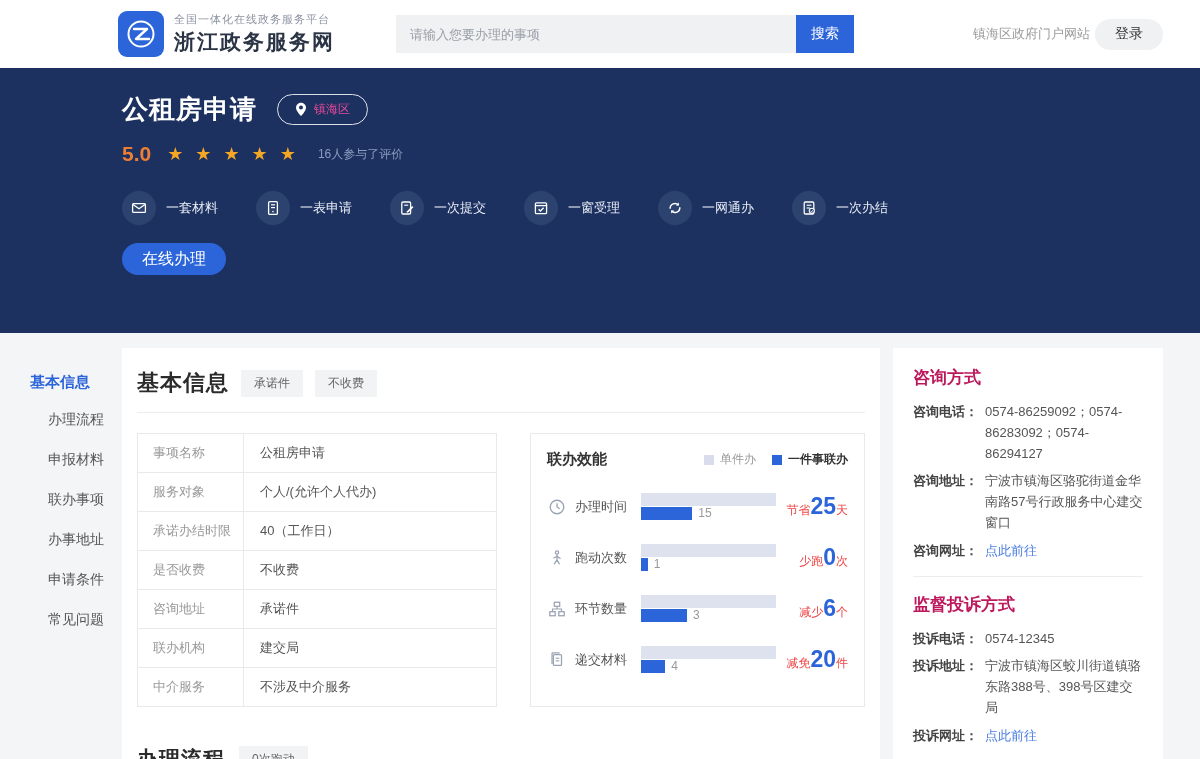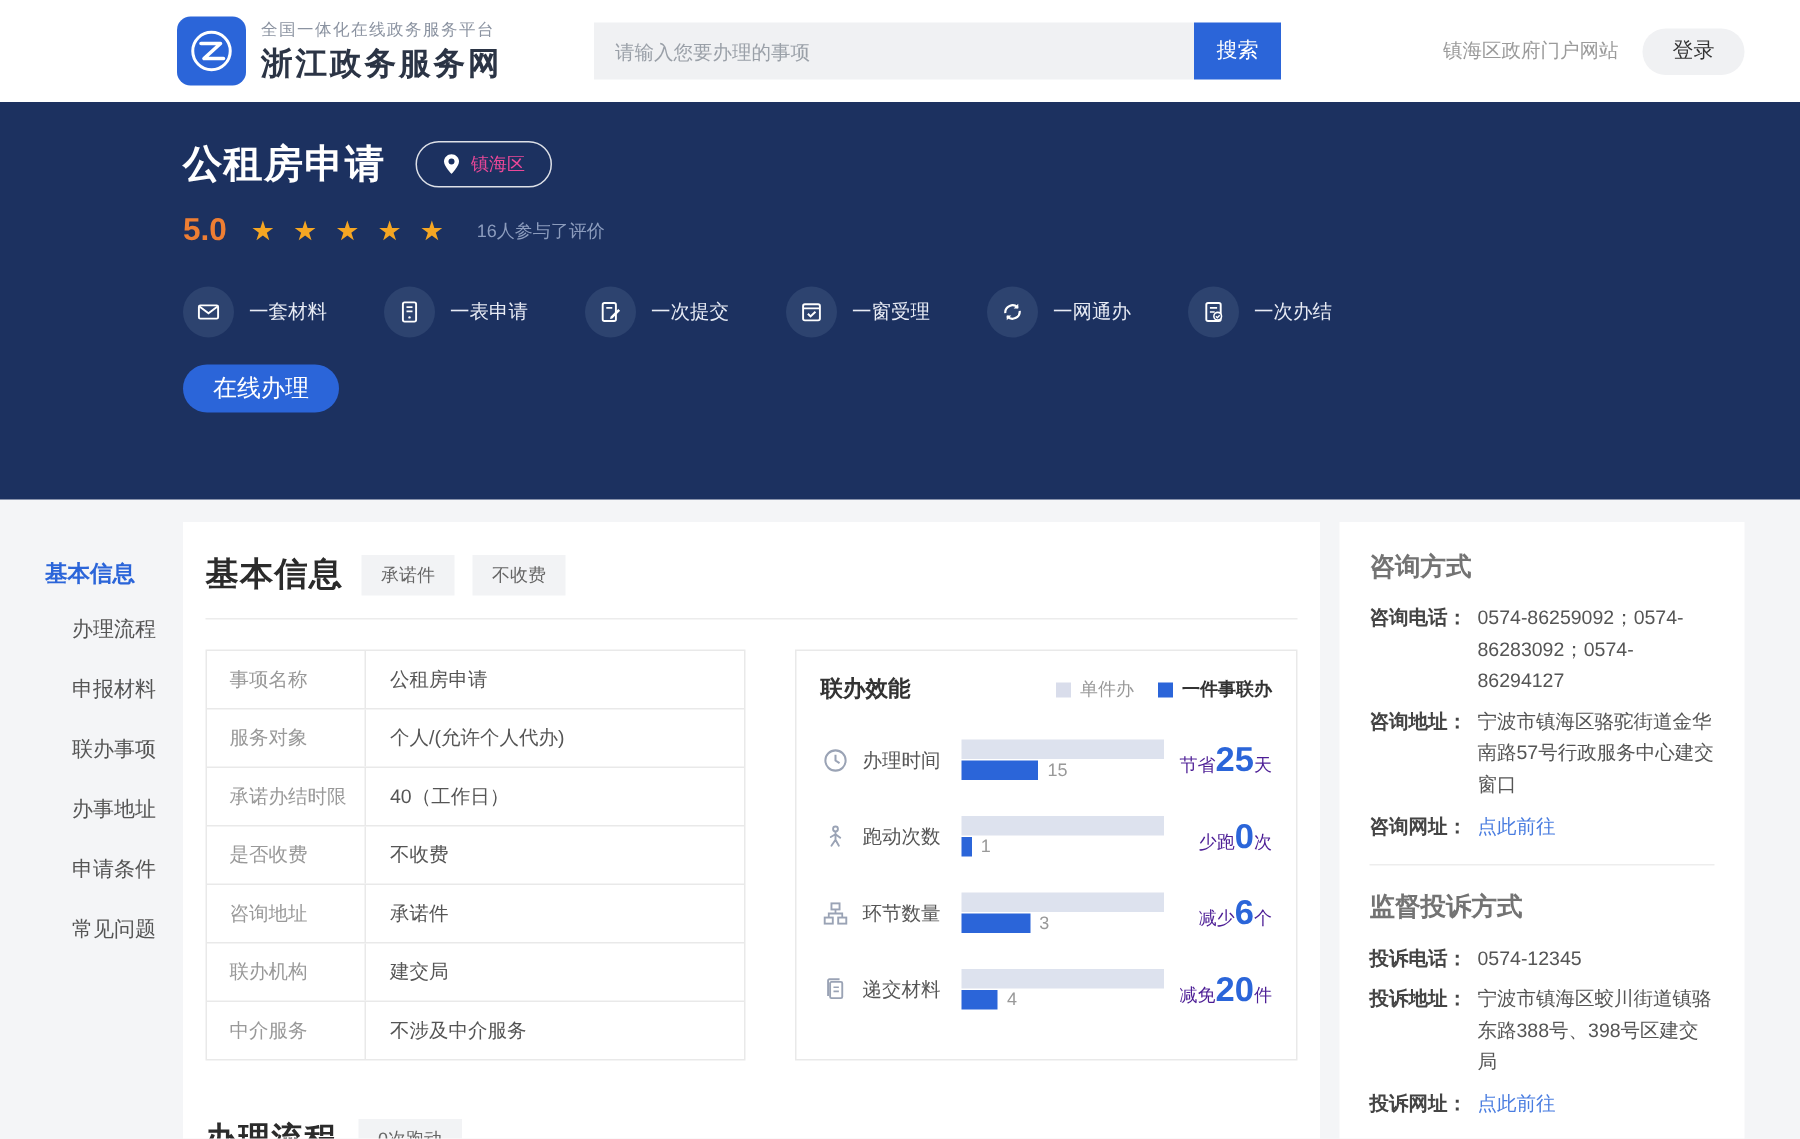--- a/index.html
+++ b/index.html
@@ -9,21 +9,21 @@
   
   .top-header { height:68px; background:#fff; display:flex; align-items:center; padding:0 37px 0 118px; }
   .logo-wrap { display:flex; align-items:center; gap:10px; }
   .logo-mark { width:46px; height:46px; background:#2b65d9; border-radius:9px; display:flex; align-items:center; justify-content:center; }
   .logo-text .platform { font-size:11px; color:#8b93a1; letter-spacing:1px; }
   .logo-text .site { font-size:21px; font-weight:bold; color:#2b3445; letter-spacing:2px; margin-top:1px; }
   .search-wrap { display:flex; margin-left:44px; }
   .search-input { width:400px; height:38px; background:#f0f1f3; border:none; outline:none; padding:0 14px; font-size:13px; color:#333;margin-left:17px; }
   .search-input::placeholder { color:#9aa0a8; }
   .search-btn { width:58px; height:38px; background:#2b65d9; color:#fff; border:none; font-size:14px; cursor:pointer; }
-  .header-right { margin-left:auto; display:flex; align-items:center; gap:16px; }
+  .header-right { margin-left:auto; display:flex; align-items:center; gap:5px; }
   .portal-link { font-size:13px; color:#9b9b9b; }
   .login-btn { background:#f0f1f3; border:none; border-radius:16px; height:31px; padding:0 20px; font-size:14px; color:#333; cursor:pointer; }
 
   
   .hero { height:265px; background:#1c3160; padding:24px 0 0 122px; }
   .hero-title-row { display:flex; align-items:center; gap:20px; }
   .hero-title { color:#fff; font-size:26px; font-weight:bold; letter-spacing:1px; }
   .loc-badge { display:flex; align-items:center; gap:7px; border:1px solid rgba(255,255,255,.85); border-radius:16px; padding:6px 17px; color:#ec4899; font-size:12px; cursor:pointer; }
   .rating-row { display:flex; align-items:center; margin-top:15px; }
   .rating-score { color:#ee7e33; font-size:21px; font-weight:bold; }
@@ -66,28 +66,28 @@
 
   .chart-row { display:flex; align-items:center; margin-top:24px; }
   .chart-row-icon { width:20px; display:flex; justify-content:center; flex-shrink:0; }
   .chart-row-label { font-size:13px; color:#555; margin-left:8px; width:62px; flex-shrink:0; }
   .bars { width:135px; margin-left:4px; }
   .bar-gray { height:13px; background:#dde2ee; width:100%; }
   .bar-blue-row { display:flex; align-items:center; }
   .bar-blue { height:13px; background:#2b65d9; }
   .bar-value { font-size:12px; color:#999; margin-left:6px; }
   .stat { margin-left:auto; display:flex; align-items:baseline; white-space:nowrap; }
-  .stat-prefix,.stat-unit { font-size:12px; color:#4c1d95; }
+  .stat-prefix,.stat-unit { font-size:12px; color:#ef4444; }
   .stat-number { font-size:23px; font-weight:bold; color:#2b65d9; line-height:1; }
 
   .process-head { display:flex; align-items:center; gap:14px; margin-top:38px; padding-bottom:15px; border-bottom:1px solid #ececec; }
   .process-title { font-size:21px; font-weight:bold; color:#2b2b2b; letter-spacing:1px; }
 
   .right-card { width:270px; background:#fff; margin-left:13px; padding:18px 20px 16px 20px; flex-shrink:0; }
-  .aside-title { font-size:17px; font-weight:bold; color:#737373; margin-bottom:13px; }
+  .aside-title { font-size:17px; font-weight:bold; color:#be185d; margin-bottom:13px; }
   .aside-row { display:flex; font-size:13px; line-height:1.6; margin-bottom:7px; }
   .aside-label { font-weight:bold; color:#444; width:72px; flex-shrink:0; }
   .aside-value { color:#555; flex:1; }
   .aside-link { color:#4a7de0; cursor:pointer; }
   .aside-divider { border-top:1px solid #ededed; margin:14px 0 16px 0; }
 </style>
 </head>
 <body>
 
 <div class="top-header">

